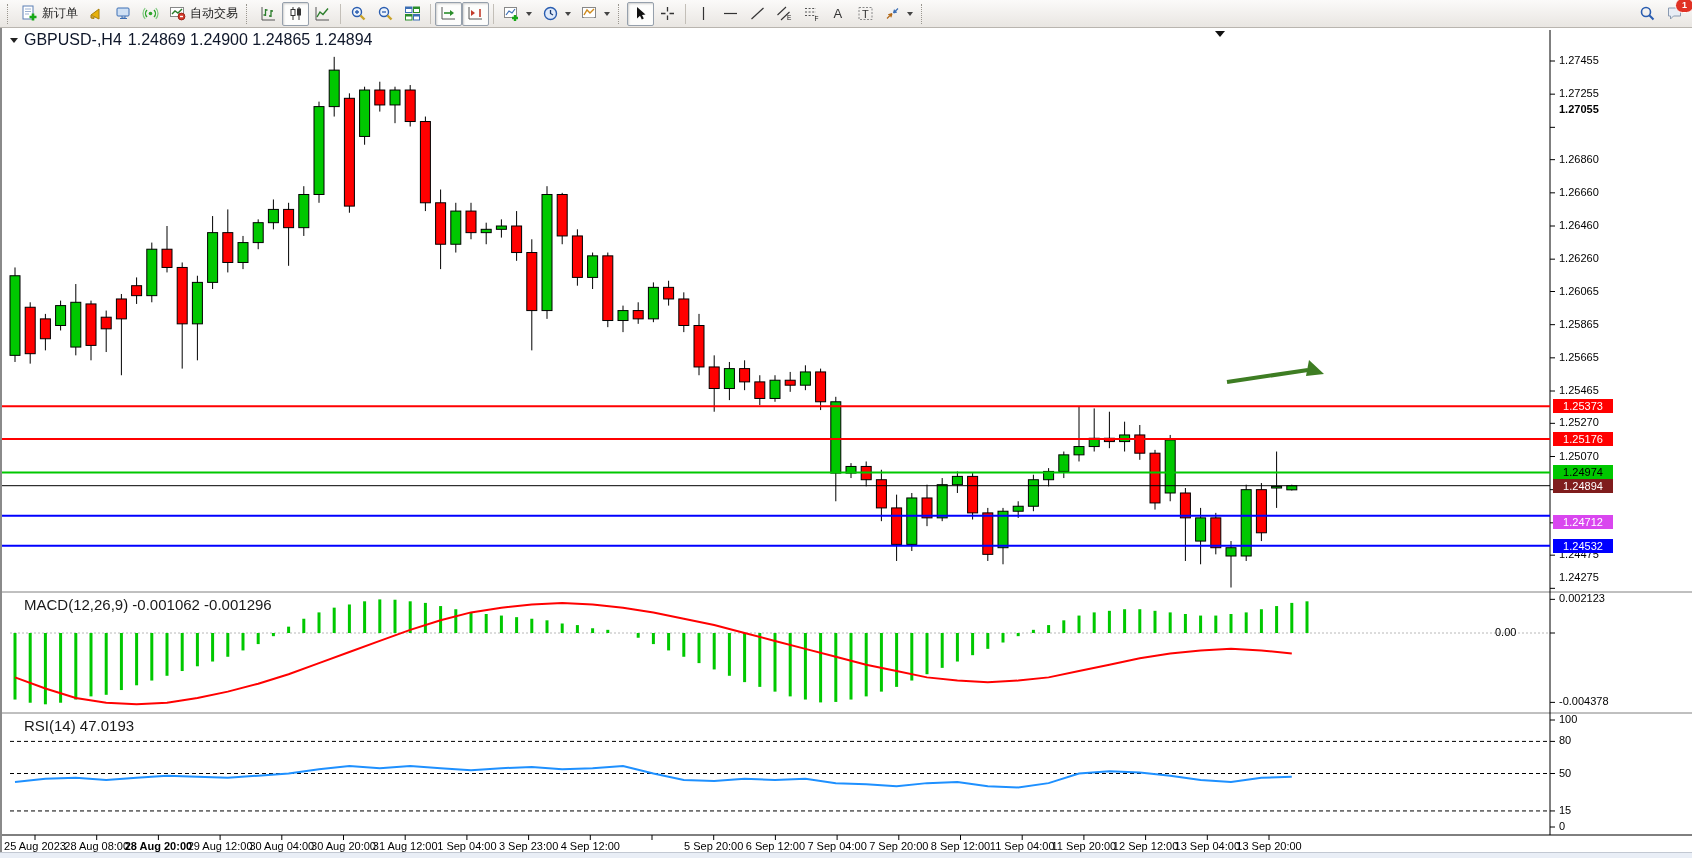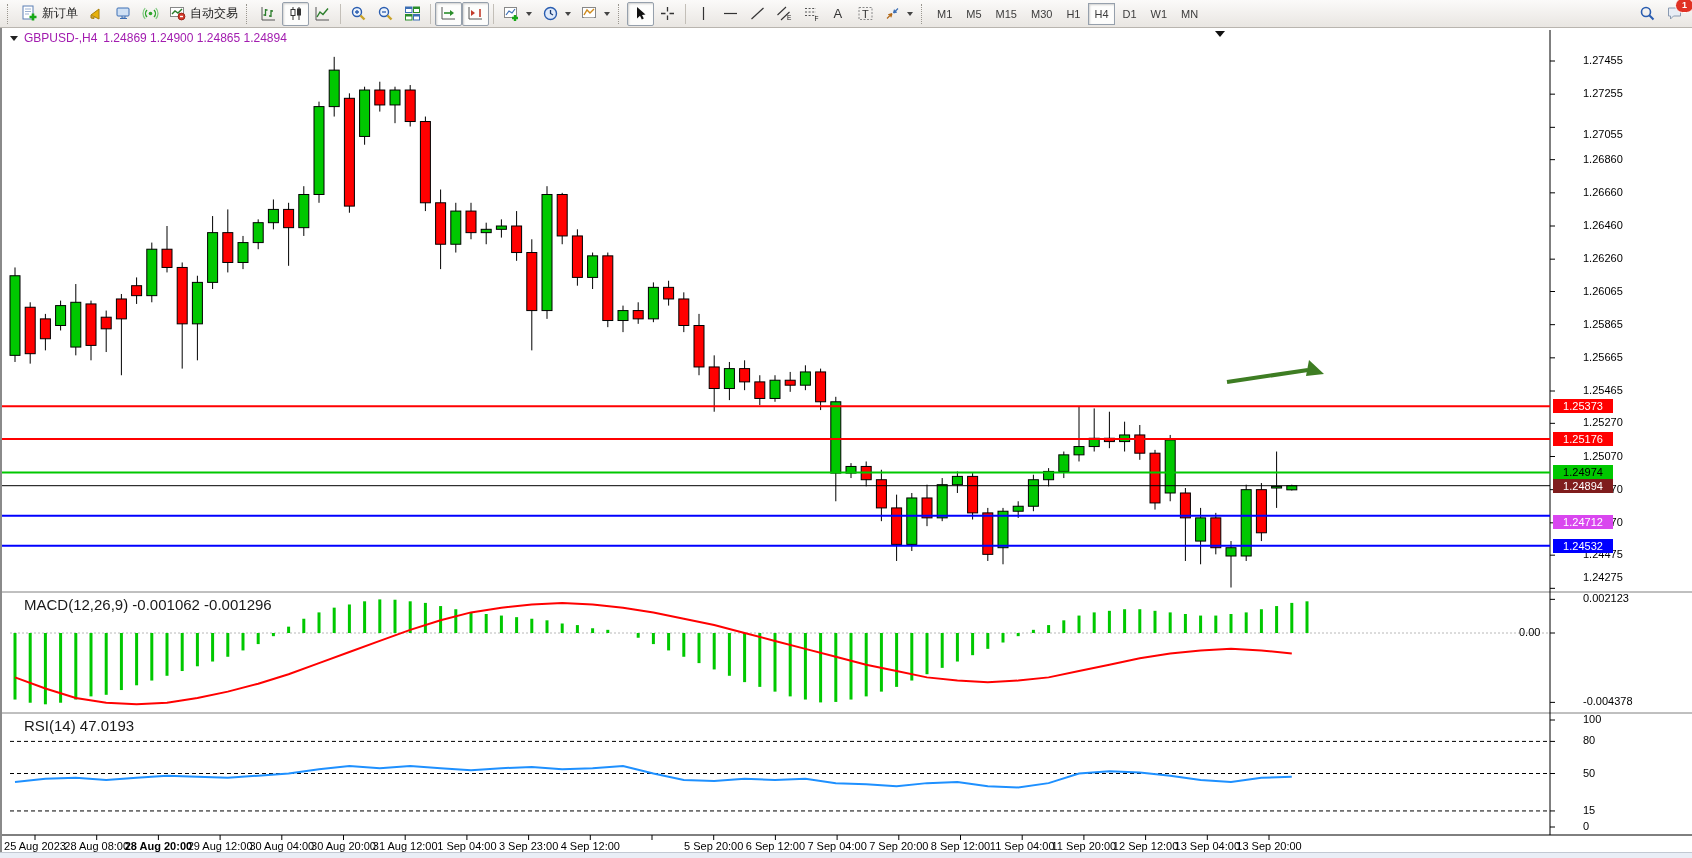--- a/index.html
+++ b/index.html
@@ -23,28 +23,28 @@
   .tf-btn.active{background:#fdfdfc;border:1px solid #96a0ac;box-shadow:inset 1px 1px 2px rgba(0,0,0,.18);}
   .toolbar-spacer{flex:1;}
   .badge{position:absolute;top:-4px;right:-6px;min-width:13px;height:13px;border-radius:8px;
     background:#e03224;color:#fff;font-size:9px;line-height:13px;text-align:center;padding:0 2px;
     font-weight:bold;border:1px solid #fff;}
   .chat-wrap{position:relative;}
 
   
   .chart-window{position:absolute;left:0;top:28px;width:1692px;height:824px;background:#fff;
     border-left:2px solid #8a8a8a;box-sizing:border-box;}
-  .chart-title{position:absolute;left:8px;top:3px;font-size:12px;color:#a21caf;display:flex;align-items:center;gap:6px;z-index:5;}
+  .chart-title{position:absolute;left:8px;top:3px;font-size:16px;color:#0f172a;display:flex;align-items:center;gap:6px;z-index:5;}
   .collapse-tri{width:0;height:0;border-left:4px solid transparent;border-right:4px solid transparent;
     border-top:5px solid #222;display:inline-block;}
   .scrollend-tri{position:absolute;left:1213px;top:3px;width:0;height:0;
     border-left:5px solid transparent;border-right:5px solid transparent;border-top:6px solid #111;z-index:5;}
   #chart-svg{position:absolute;left:0;top:0;}
   #labels-layer{position:absolute;left:0;top:0;width:1692px;height:824px;pointer-events:none;}
-  .axlabel{position:absolute;font-size:11px;color:#000;white-space:nowrap;margin-left:24px;}
+  .axlabel{position:absolute;font-size:11px;color:#000;white-space:nowrap;}
   .tag{position:absolute;left:1551px;width:60px;height:14px;font-size:11px;line-height:14px;
     text-align:center;color:#fff;white-space:nowrap;}
   .datelabel{position:absolute;font-size:11px;color:#000;white-space:nowrap;transform:translateX(-50%);}
   .pane-label{position:absolute;left:22px;font-size:15px;color:#1a1a1a;z-index:4;}
 
   .status-strip{position:absolute;left:0;top:852px;width:1692px;height:6px;background:#e9eef6;border-top:1px solid #c2c8d2;}
 </style>
 </head>
 <body>
 
@@ -245,21 +245,20 @@
     <button class="tb-btn">
       <svg class="ic" viewBox="0 0 17 17">
         <path d="M3 13.5L8 8.5M8 8.5l-1.2 3.8M8 8.5L4.2 9.7" stroke="#b46a1a" stroke-width="1.2" fill="none"></path>
         <path d="M14 3.5L9.5 8M9.5 8l1-3.4M9.5 8l3.4-1" stroke="#3c6eb4" stroke-width="1.2" fill="none"></path>
       </svg>
       <span class="caret"></span>
     </button>
 
     <div class="grip"></div>
 
-    <div id="tf-group"><button class="tf-btn">M1</button><button class="tf-btn">M5</button><button class="tf-btn">M15</button><button class="tf-btn">M30</button><button class="tf-btn">H1</button><button class="tf-btn active">H4</button><button class="tf-btn">D1</button><button class="tf-btn">W1</button><button class="tf-btn">MN</button></div>
 
     <div class="toolbar-spacer"></div>
 
     <button class="tb-btn">
       <svg class="ic" viewBox="0 0 17 17">
         <circle cx="7" cy="7" r="4.5" fill="none" stroke="#2a5db0" stroke-width="1.6"></circle>
         <path d="M10.3 10.3l4.2 4.2" stroke="#2a5db0" stroke-width="2"></path>
       </svg>
     </button>
     <div class="chat-wrap">
@@ -601,21 +600,21 @@
         <line x1="1143.6000000000001" y1="807" x2="1143.6000000000001" y2="812" stroke="#000"></line>
         <line x1="1205.3" y1="807" x2="1205.3" y2="812" stroke="#000"></line>
         <line x1="1267" y1="807" x2="1267" y2="812" stroke="#000"></line>
       </svg>
 
     <div id="labels-layer">
       <div class="pane-label" style="top:568px;">MACD(12,26,9) -0.001062 -0.001296</div>
       <div class="pane-label" style="top:689px;">RSI(14) 47.0193</div>
     <div class="axlabel" style="left: 1557px; top: 26px;">1.27455</div>
         <div class="axlabel" style="left: 1557px; top: 59.166px;">1.27255</div>
-        <div class="axlabel" style="left: 1557px; top: 100px;">1.27055</div>
+        <div class="axlabel" style="left: 1557px; top: 75px; font-weight: bold;">1.27055</div>
         <div class="axlabel" style="left: 1557px; top: 124.669px;">1.26860</div>
         <div class="axlabel" style="left: 1557px; top: 157.835px;">1.26660</div>
         <div class="axlabel" style="left: 1557px; top: 191.001px;">1.26460</div>
         <div class="axlabel" style="left: 1557px; top: 224.167px;">1.26260</div>
         <div class="axlabel" style="left: 1557px; top: 256.504px;">1.26065</div>
         <div class="axlabel" style="left: 1557px; top: 289.67px;">1.25865</div>
         <div class="axlabel" style="left: 1557px; top: 322.836px;">1.25665</div>
         <div class="axlabel" style="left: 1557px; top: 356.002px;">1.25465</div>
         <div class="axlabel" style="left: 1557px; top: 388.339px;">1.25270</div>
         <div class="axlabel" style="left: 1557px; top: 421.505px;">1.25070</div>

